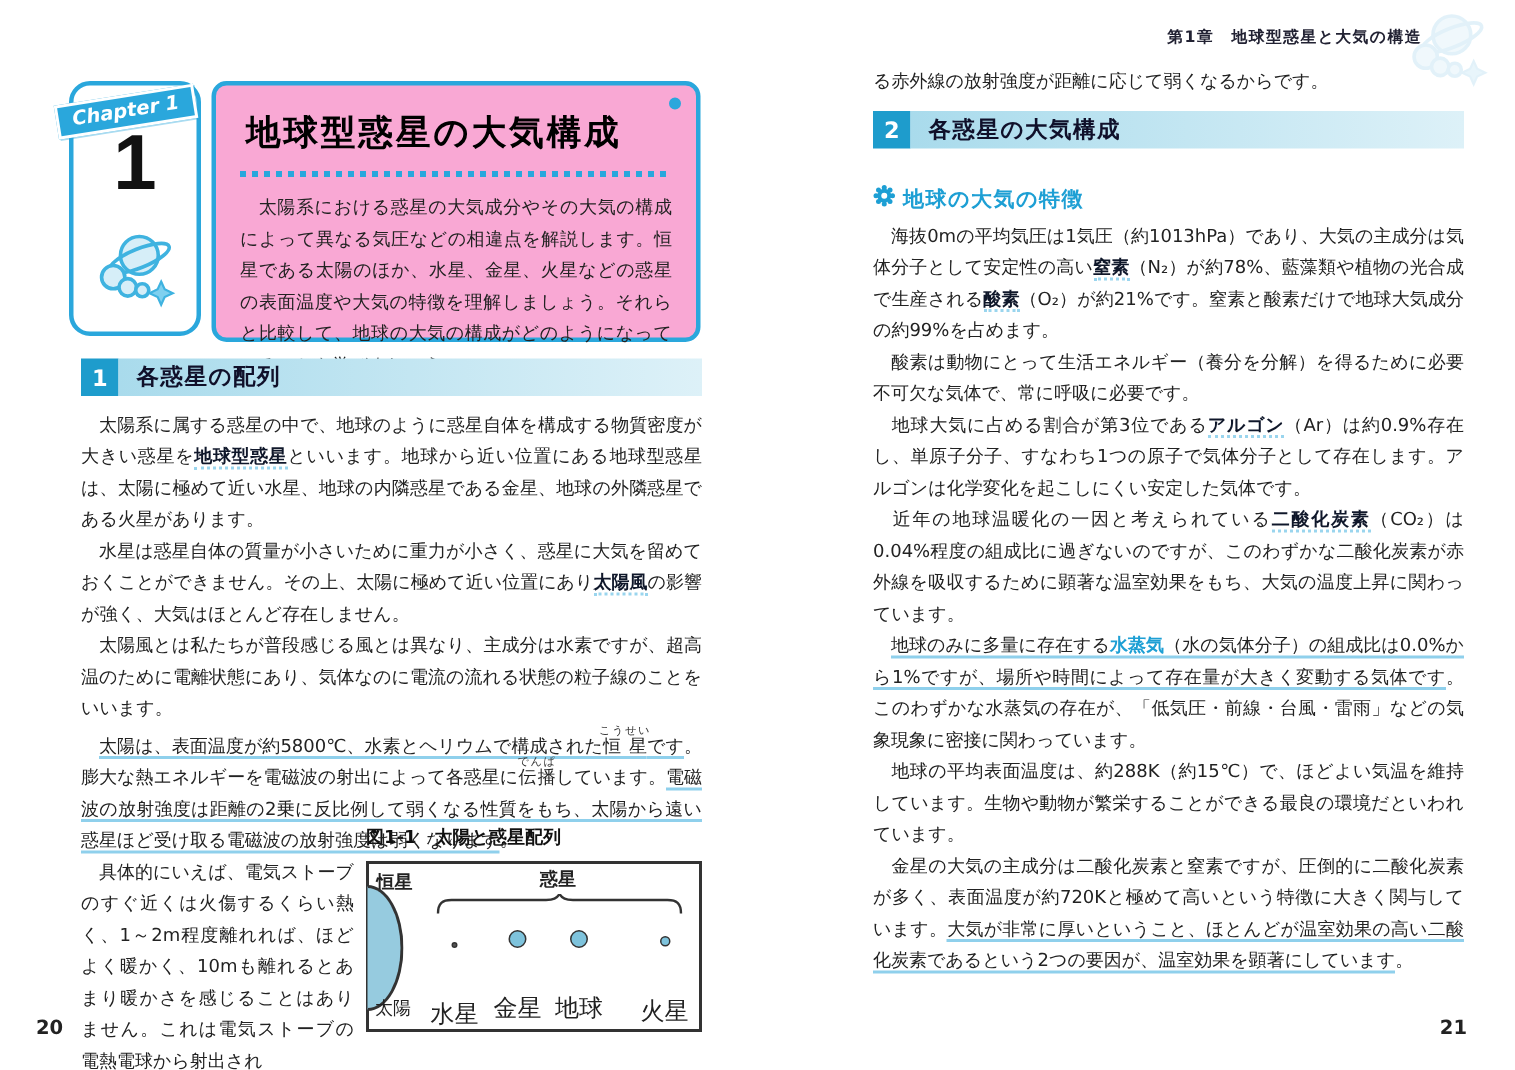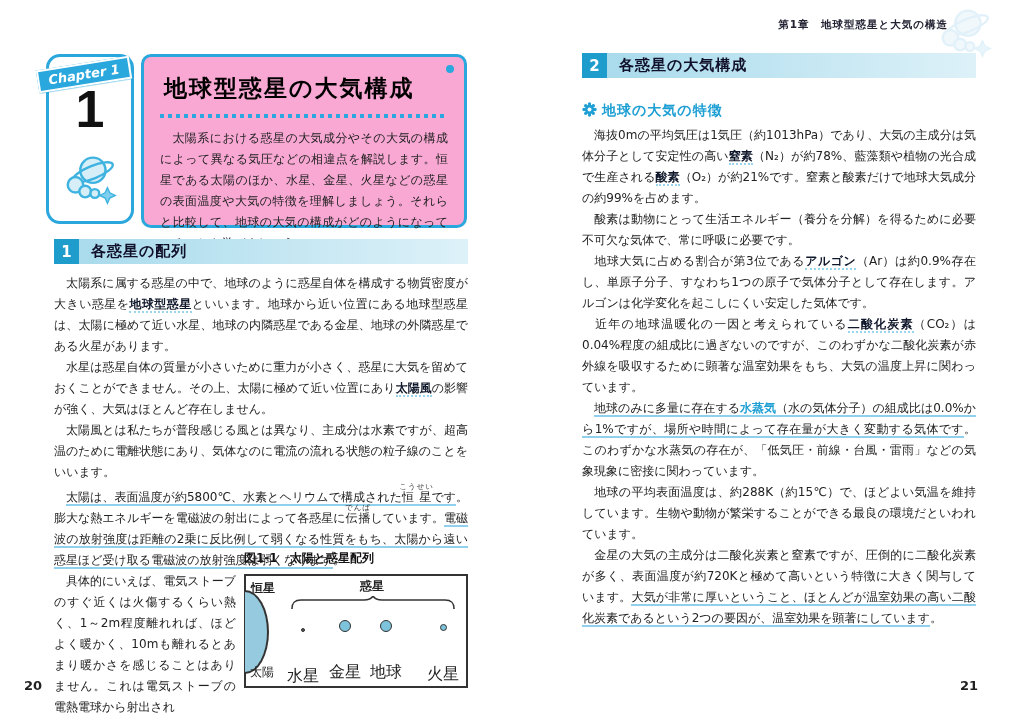--- a/index.html
+++ b/index.html
@@ -215,20 +215,21 @@
       <circle cx="17" cy="39" r="8"></circle>
       <circle cx="27" cy="46" r="6"></circle>
       <circle cx="37" cy="48" r="4.5"></circle>
     </g>
     <path d="M50 42 l2.4 5.3 L58 50 l-5.6 2.7 L50 58 l-2.4-5.3 L42 50 l5.6-2.7 Z" fill="#cdeaf7" stroke="#bfe2f2" stroke-width="1.5"></path>
   </svg>
 </div>
 <div class="rp-header">第1章　地球型惑星と大気の構造</div>
 
 <div class="right-body">
+  <div class="para"><span>る赤外線の放射強度が距離に応じて弱くなるからです。</span></div>
 
   <div class="section-bar" style="margin-top:9px;">
     <div class="section-num">2</div>
     <div class="section-title-bar">各惑星の大気構成</div>
   </div>
 
   <div class="subhead">
     <span>
       <svg width="15" height="15" viewBox="0 0 18 18">
         <g fill="#1d9fd4">

